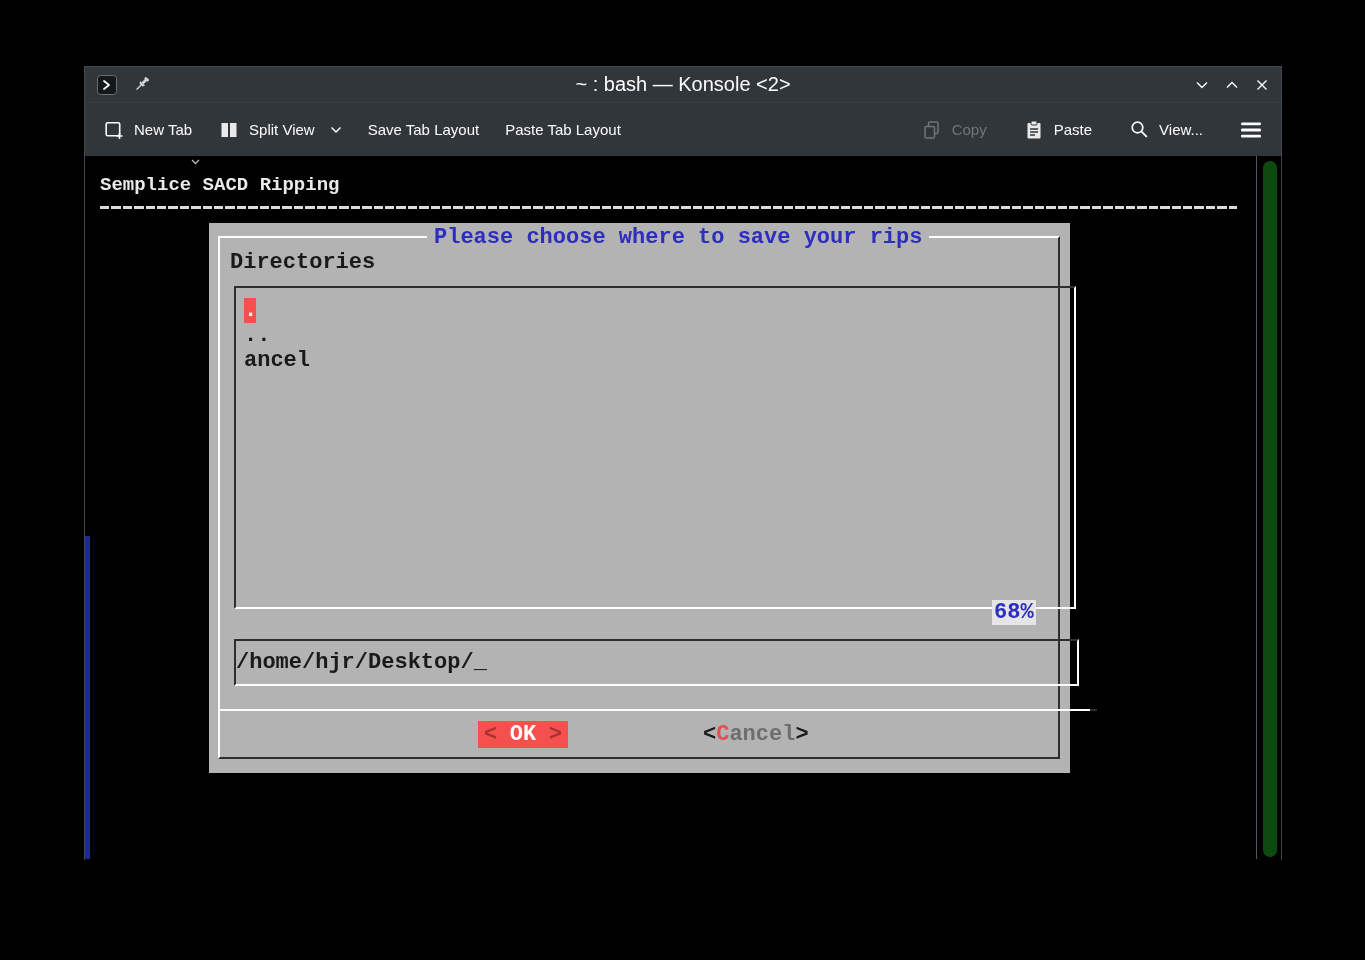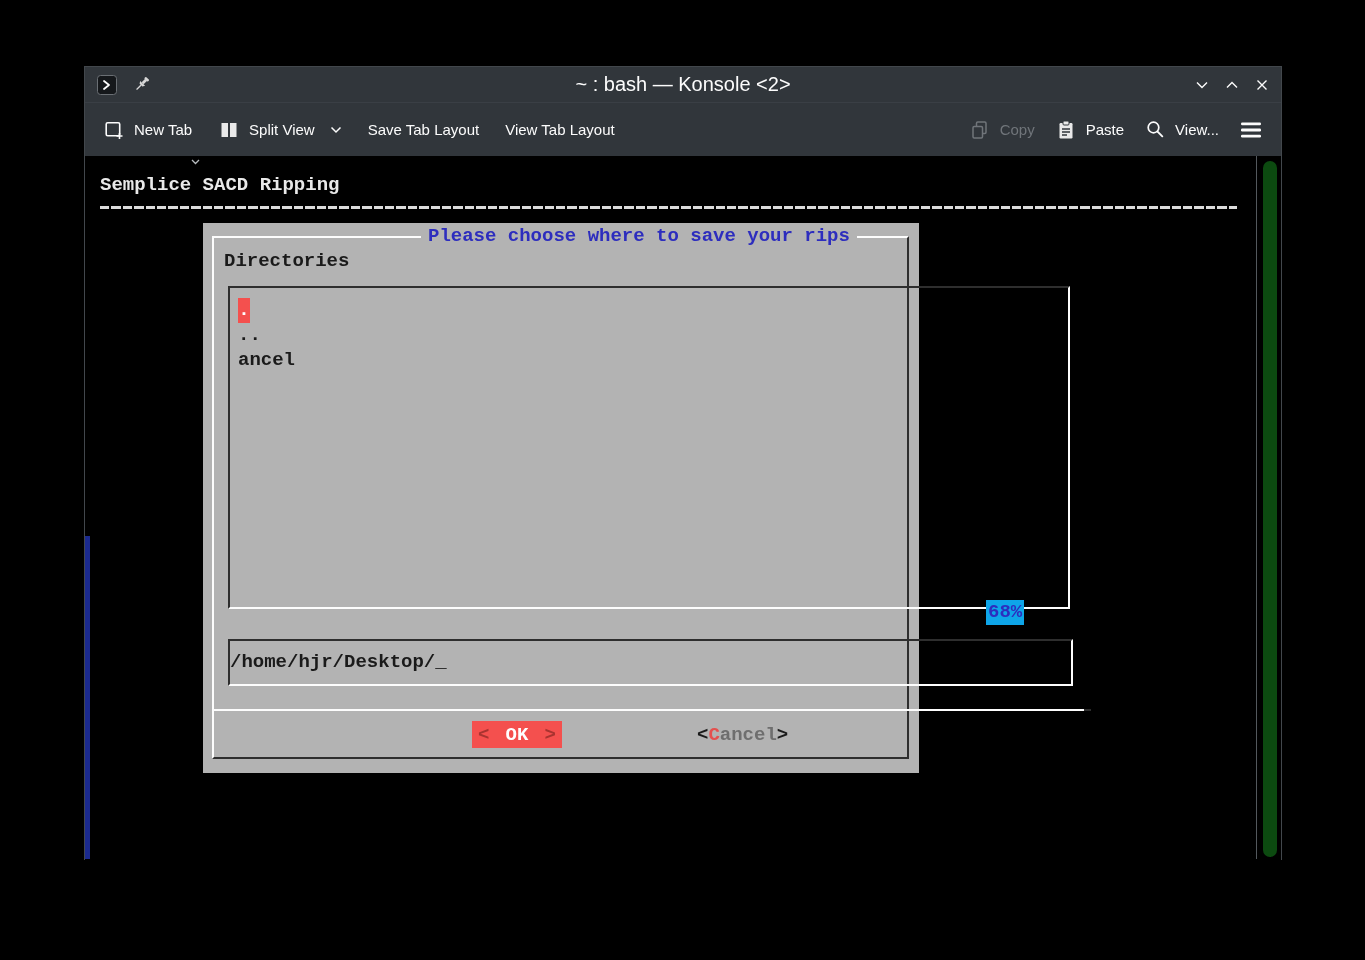--- a/index.html
+++ b/index.html
@@ -20,48 +20,48 @@
   .win-controls { margin-left:auto; display:flex; gap:16px; z-index:2; }
   .win-controls svg { display:block; }
 
   
   .toolbar { height:54px; background:#31363b; border-top:1px solid #3a3f45;
              display:flex; padding:0 18px; gap:26px;
              font-size:15px; color:#fcfcfc; }
   .tb-item { display:flex; align-items:center; gap:9px; position:relative; white-space:nowrap; }
   .tb-item svg { display:block; }
   .mini-chevron { position:absolute; bottom:-9px; right:-8px; }
-  .tb-right { margin-left:auto; display:flex; align-items:center; gap:20px; }
+  .tb-right { margin-left:auto; display:flex; align-items:center; gap:36px; }
   .disabled { color:#70757a; }
 
   
   .terminal { position:relative; height:703px; background:#000; overflow:hidden;
               font-family:"Liberation Mono", monospace; font-weight:700;margin-top:13px; }
   .backtitle { position:absolute; left:15px; top:5px; font-size:19px; color:#e9e9e9; }
   .dashline { position:absolute; left:15px; top:37px; width:1137px; height:3px;
               background:repeating-linear-gradient(90deg,#dcdcdc 0 9.4px,transparent 9.4px 11.4px); }
 
   
-  .dialog { position:absolute; left:118px; top:54px; width:716px; height:550px;
-            background:#b3b3b3; font-size:19px; color:#1a1a1a; }
+  .dialog { position:absolute; left:124px; top:54px; width:861px; height:550px;
+            background:#b3b3b3; font-size:22px; color:#1a1a1a; }
   .dlg-frame { position:absolute; left:9px; top:13px; right:10px; bottom:14px;
                border-top:2px solid #fdfdfd; border-left:2px solid #fdfdfd;
                border-right:2px solid #2e2e2e; border-bottom:2px solid #2e2e2e; }
   .dlg-title { position:absolute; top:2px; left:218px; background:#b3b3b3;
                padding:0 7px; color:#2d2dbe; z-index:2; white-space:pre; }
   .dlg-label { position:absolute; left:21px; top:27px; }
   .listbox { position:absolute; left:25px; top:63px; width:842px; height:323px;
              border-top:2px solid #2e2e2e; border-left:2px solid #2e2e2e;
              border-right:2px solid #fdfdfd; border-bottom:2px solid #fdfdfd;
              padding:10px 8px; }
   .list-item { line-height:25px; white-space:pre; }
   .sel { display:inline-block; width:12px; text-align:center;
          background:#f4504e; color:#fff; }
   .scroll-percent { position:absolute; left:783px; top:377px; color:#2d2dbe;
-                    background:#0ea5e9; padding:0 2px; line-height:25px; z-index:2;font-family:Liberation Mono, monospace; }
+                    background:#e5e5e5; padding:0 2px; line-height:25px; z-index:2;font-family:Liberation Mono, monospace; }
   .inputbox { position:absolute; left:25px; top:416px; width:845px; height:47px;
               border-top:2px solid #2e2e2e; border-left:2px solid #2e2e2e;
               border-right:2px solid #fdfdfd; border-bottom:2px solid #fdfdfd;
               line-height:43px; padding-left:0; white-space:pre; }
   .btn-separator { position:absolute; left:9px; top:486px; width:879px; height:2px;
                    background:#fdfdfd; }
   .btn-separator::after { content:""; position:absolute; right:0; top:0;
                           width:7px; height:2px; background:#2e2e2e; }
   .ok-button { position:absolute; left:269px; top:498px; width:90px; height:27px;
                background:#f4504e; color:#fff; display:flex; align-items:center;
@@ -131,21 +131,21 @@
       </svg>
       <span>Split View</span>
       <svg width="12" height="8" viewBox="0 0 12 8" style="margin-left:6px">
         <polyline points="1.5,1.5 6,6 10.5,1.5" fill="none" stroke="#fcfcfc" stroke-width="1.5"></polyline>
       </svg>
     </div>
     <div class="tb-item">
       <span>Save Tab Layout</span>
     </div>
     <div class="tb-item">
-      <span>View Tab Layout</span>
+      <span>Paste Tab Layout</span>
     </div>
 
     <div class="tb-right">
       <div class="tb-item disabled">
         <svg width="22" height="22" viewBox="0 0 22 22">
           <rect x="7.5" y="3" width="9.5" height="11.5" rx="1.2" fill="none" stroke="#70757a" stroke-width="1.5"></rect>
           <rect x="4" y="7.5" width="9.5" height="11.5" rx="1.2" fill="#31363b" stroke="#70757a" stroke-width="1.5"></rect>
         </svg>
         <span>Copy</span>
       </div>

